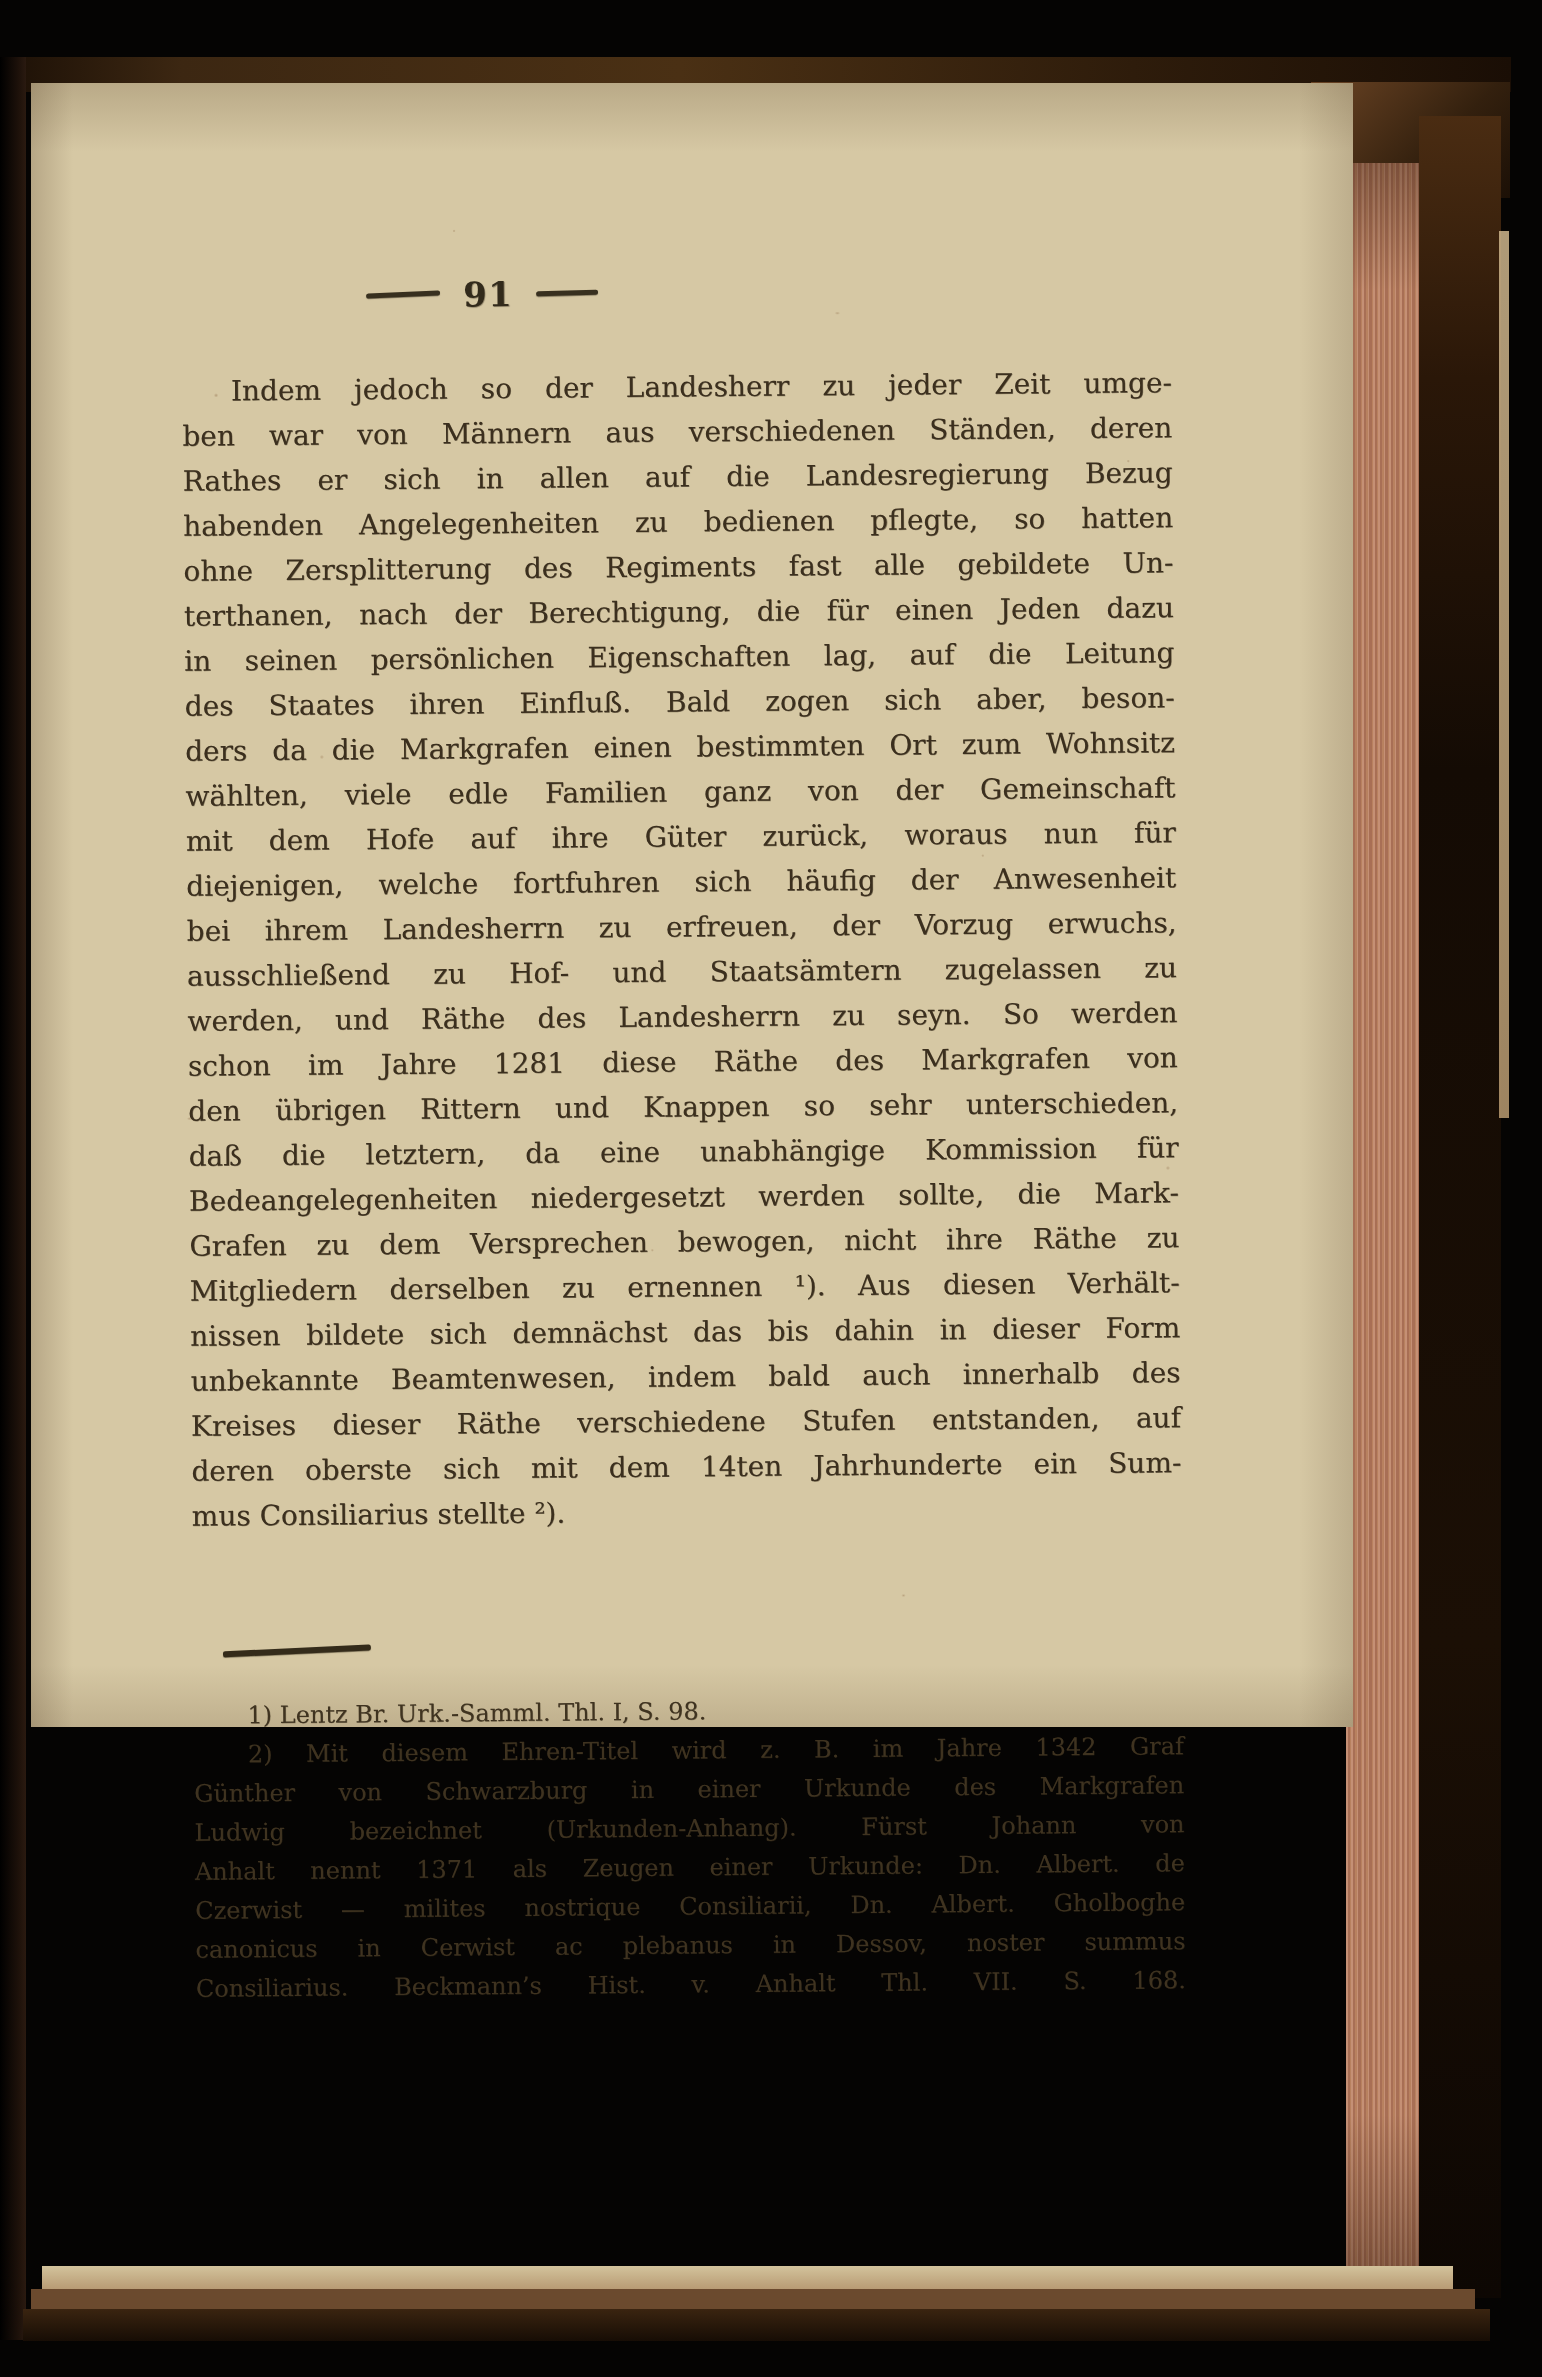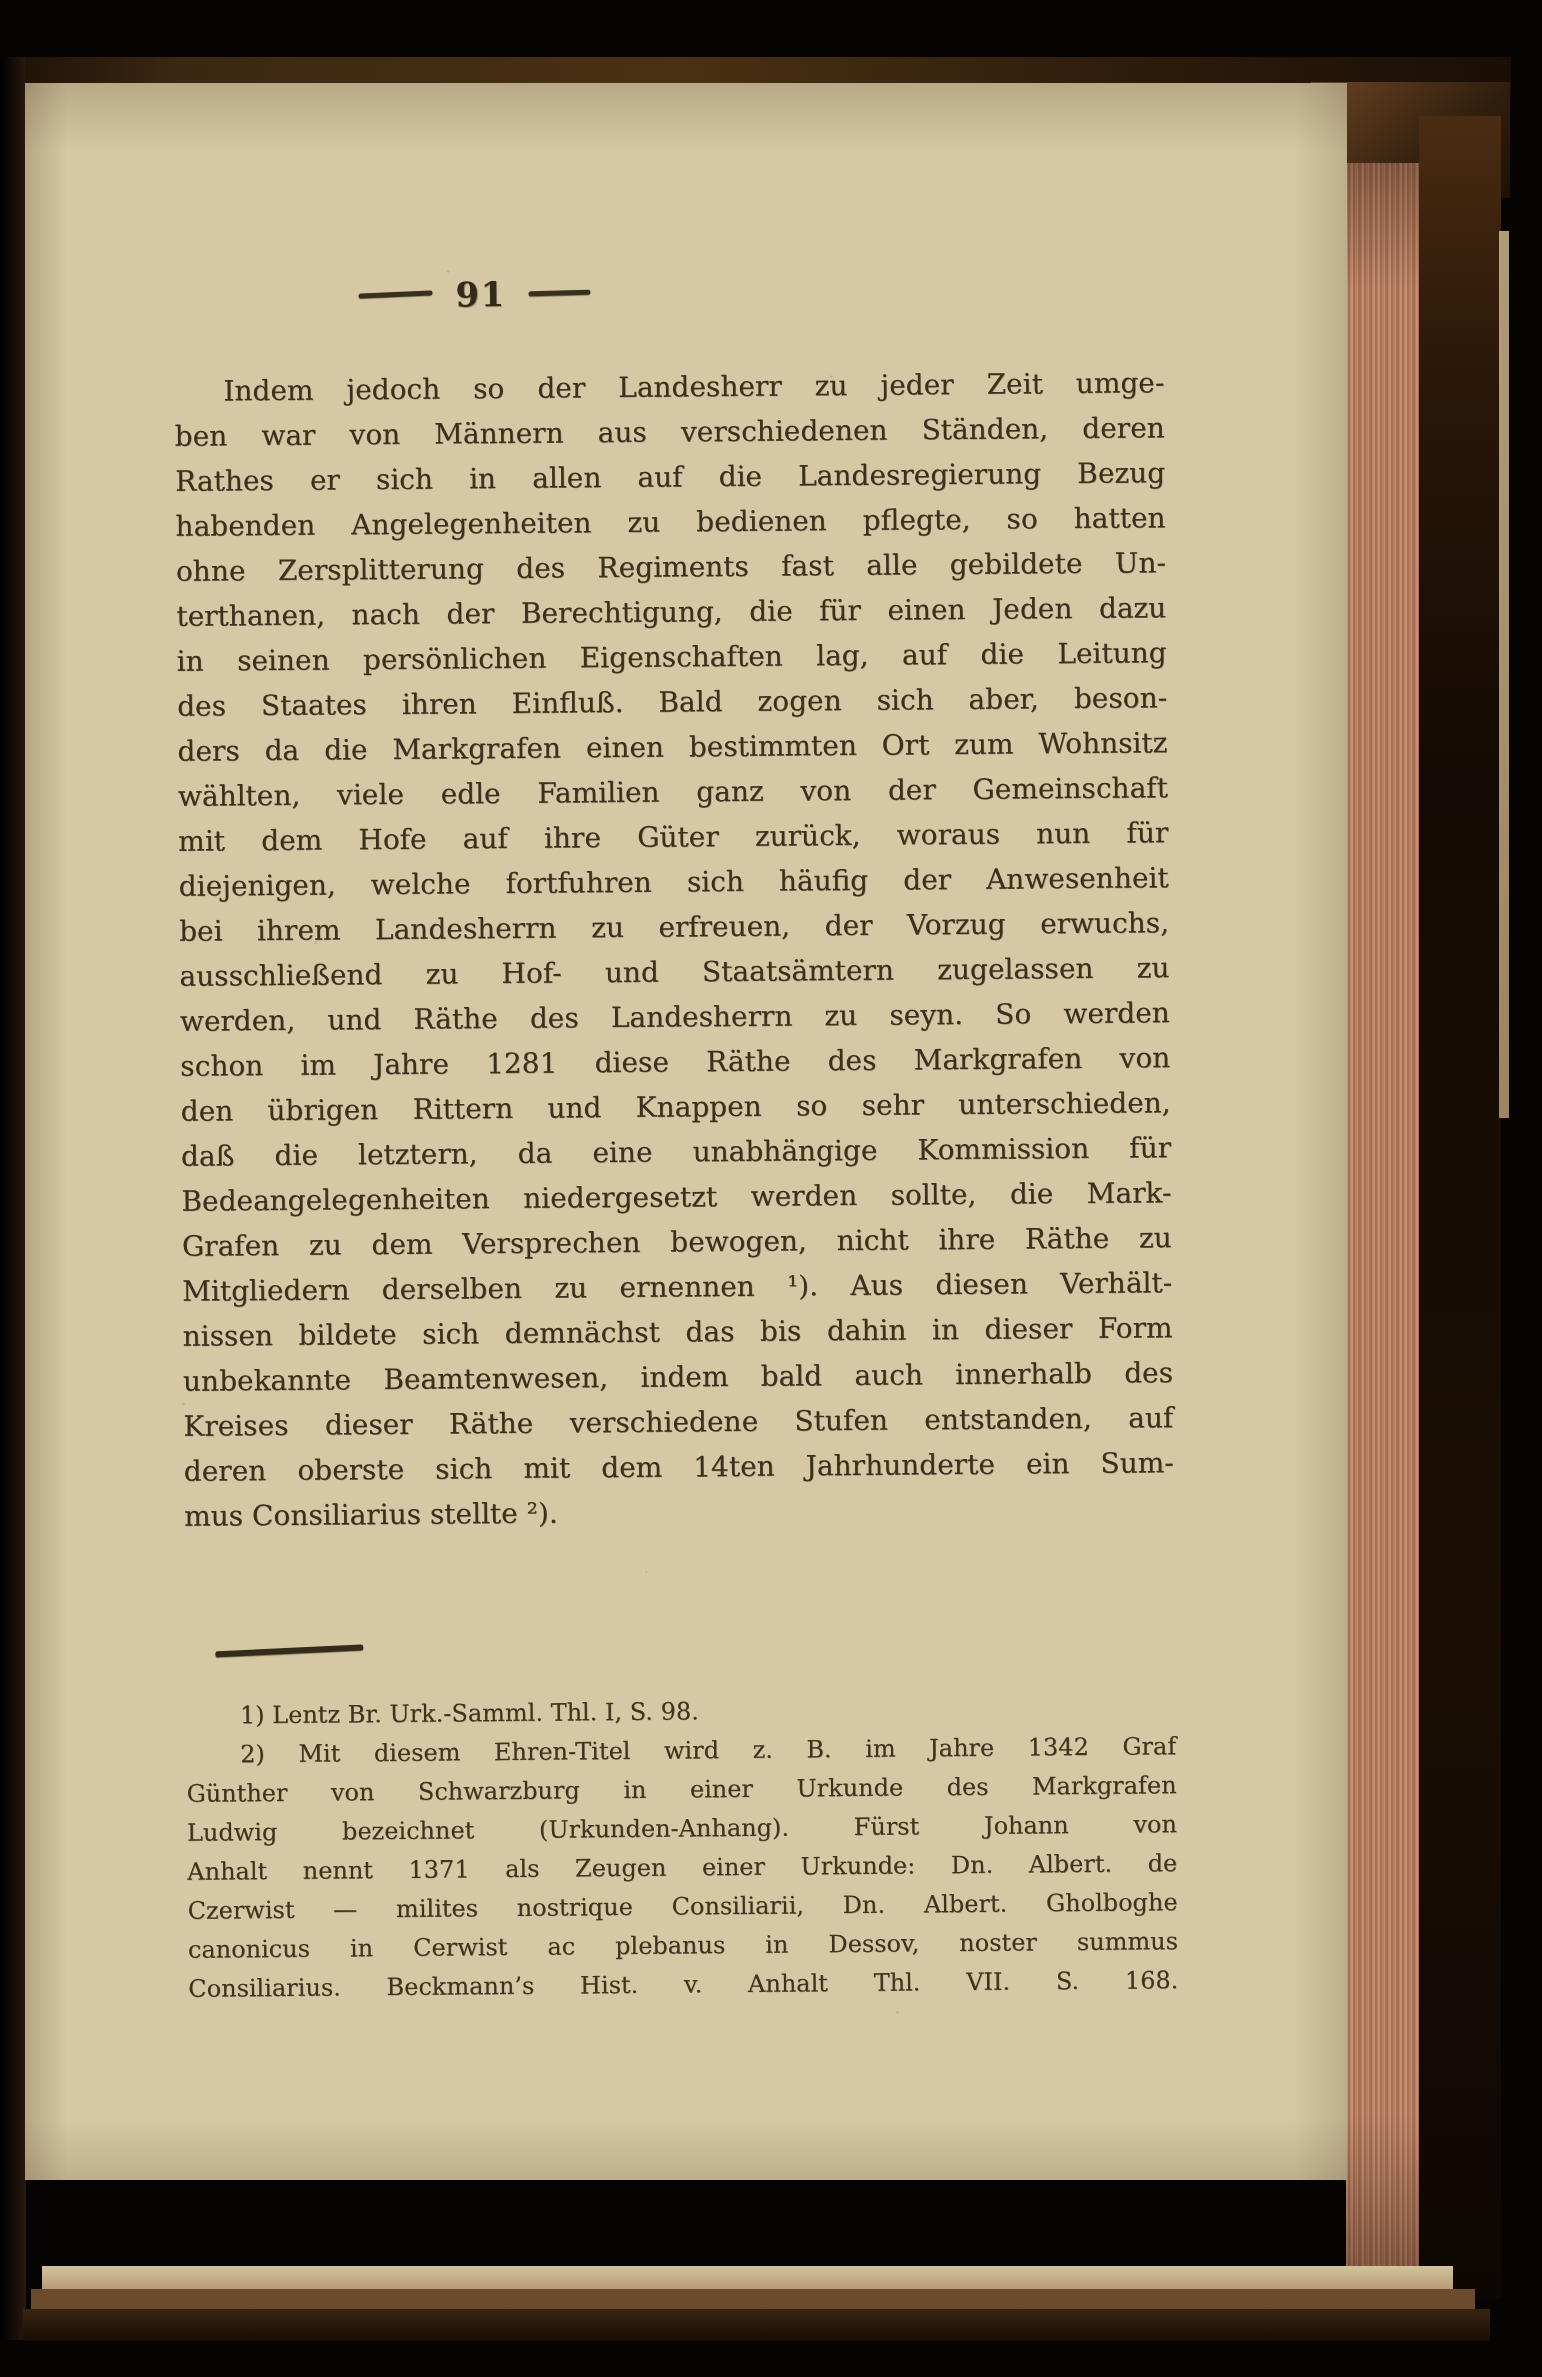--- a/index.html
+++ b/index.html
@@ -21,21 +21,21 @@
     background:linear-gradient(180deg,#4a2c12 0%,#2a1708 12%,#140b04 30%,#1b0f05 70%,#0d0703 100%);}
   .cover-sliver{position:absolute;left:1499px;top:231px;width:10px;height:887px;
     background:linear-gradient(180deg,#cdb58c,#b99b71);opacity:.85;}
   .bottom-edge1{position:absolute;left:42px;top:2266px;width:1411px;height:23px;
     background:linear-gradient(180deg,#d3c39c,#b89b74);}
   .bottom-edge2{position:absolute;left:31px;top:2289px;width:1444px;height:20px;background:#6b4a2e;}
   .bottom-edge3{position:absolute;left:23px;top:2309px;width:1467px;height:32px;
     background:linear-gradient(180deg,#3a2410,#170d05);}
 
   
-  .page{position:absolute;left:25px;top:83px;width:1322px;height:2097px;
+  .page{position:absolute;left:31px;top:83px;width:1322px;height:1644px;
     background:
       radial-gradient(3.1px 3.1px at 14% 19%, rgba(146,112,76,.5), transparent 70%),
       radial-gradient(2.3px 2.3px at 32% 9%,  rgba(146,112,76,.45), transparent 70%),
       radial-gradient(3.9px 2.3px at 61% 14%, rgba(146,112,76,.4), transparent 70%),
       radial-gradient(2.3px 2.3px at 83% 23%, rgba(146,112,76,.45), transparent 70%),
       radial-gradient(3.1px 3.1px at 22% 41%, rgba(146,112,76,.4), transparent 70%),
       radial-gradient(2.3px 2.3px at 72% 47%, rgba(146,112,76,.42), transparent 70%),
       radial-gradient(3.9px 2.3px at 12% 63%, rgba(146,112,76,.45), transparent 70%),
       radial-gradient(2.3px 2.3px at 47% 71%, rgba(146,112,76,.4), transparent 70%),
       radial-gradient(3.1px 3.1px at 86% 66%, rgba(146,112,76,.42), transparent 70%),

